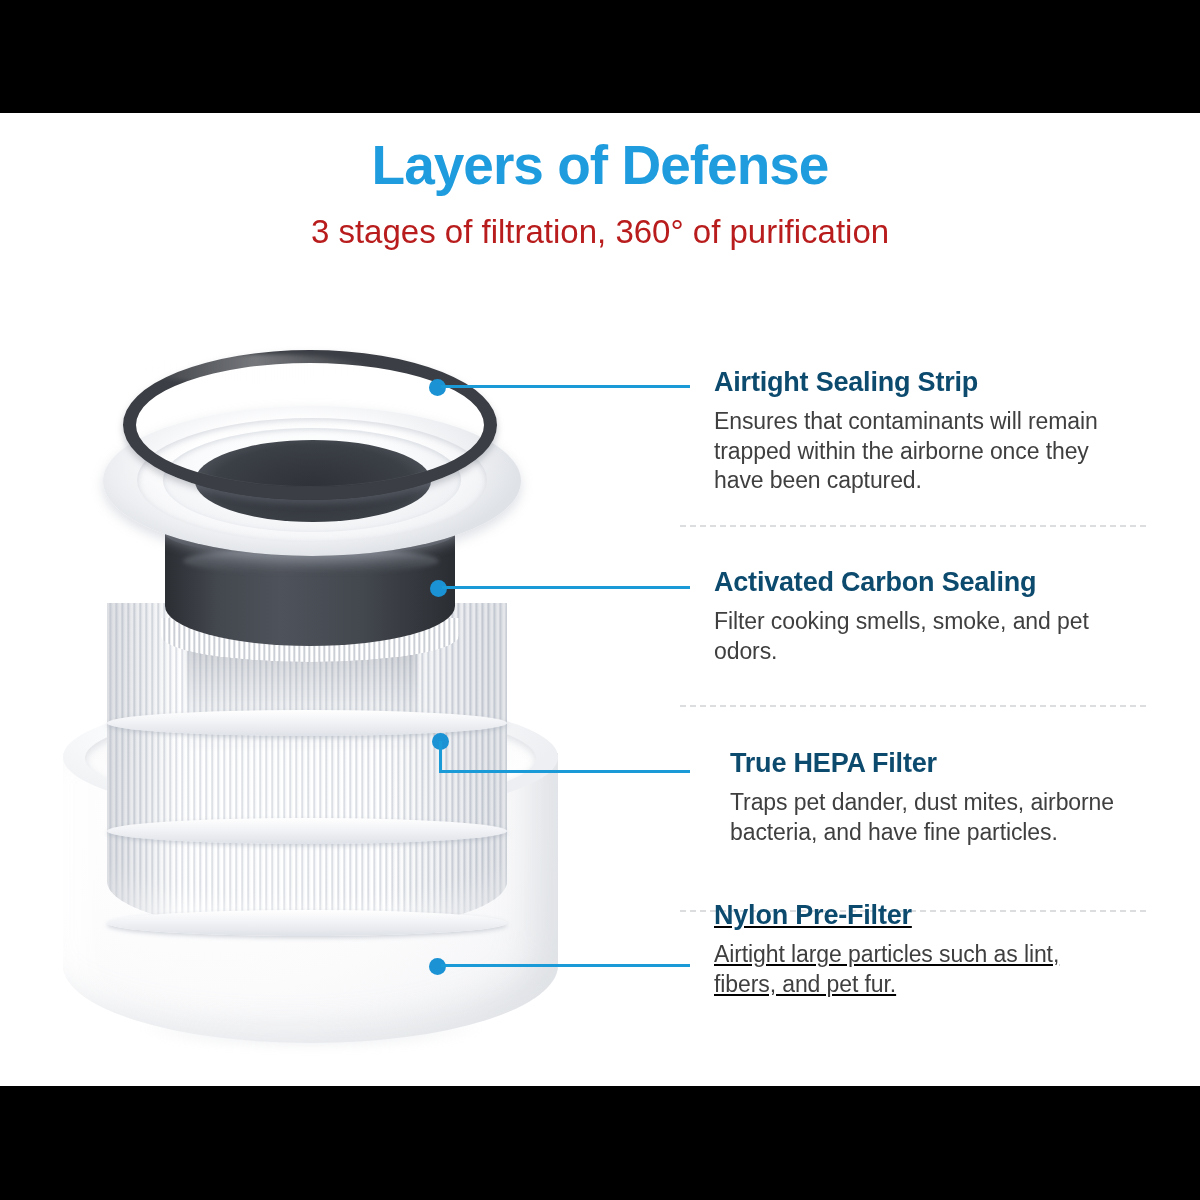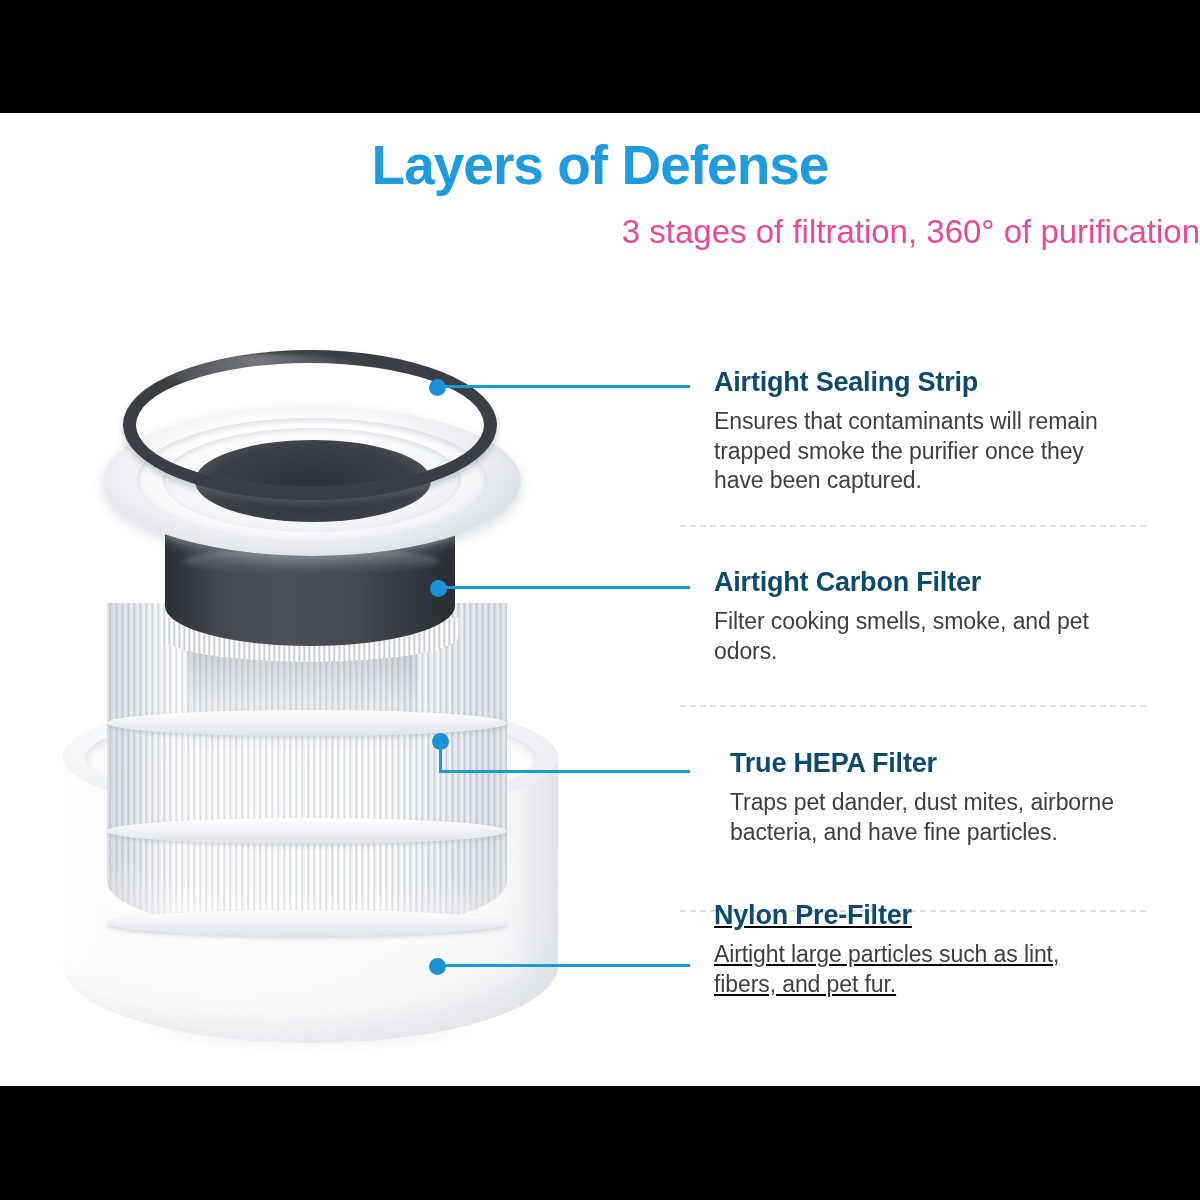--- a/index.html
+++ b/index.html
@@ -13,22 +13,22 @@
     background:#ffffff;overflow:hidden;
   }
 
   
   .title{
     position:absolute;left:0;top:25px;width:1200px;text-align:center;
     font-size:55px;font-weight:bold;letter-spacing:-1px;
     color:#1f9cde;line-height:1;
   }
   .subtitle{
-    position:absolute;left:0;top:102px;width:1200px;text-align:right;
-    font-size:33px;font-weight:400;color:#ec4899;line-height:1;
+    position:absolute;left:0;top:102px;width:1200px;text-align:center;
+    font-size:33px;font-weight:400;color:#b91c1c;line-height:1;
   }
 
   
   .product{position:absolute;left:45px;top:145px;width:560px;height:810px;}
 
   
   .prefilter{
     position:absolute;left:18px;top:495px;width:495px;height:290px;
     border-radius:0 0 248px 248px / 0 0 78px 78px;
     background:
@@ -216,29 +216,29 @@
 
       <div class="seal"></div>
       <div class="seal-hl"></div>
     </div>
 
     <div class="dot" style="left:429px;top:266px;"></div>
     <div class="lead h" style="left:441px;top:272px;width:249px;"></div>
 
     <div class="block" style="top:255px;">
       <h3>Airtight Sealing Strip</h3>
-      <p>Ensures that contaminants will remain trapped smoke the purifier once they have been captured.</p>
+      <p>Ensures that contaminants will remain trapped within the airborne once they have been captured.</p>
     </div>
     <div class="divider" style="top:412px;"></div>
 
     <div class="dot" style="left:430px;top:467px;"></div>
     <div class="lead h" style="left:442px;top:473px;width:248px;"></div>
 
     <div class="block" style="top:455px;">
-      <h3>Airtight Carbon Filter</h3>
+      <h3>Activated Carbon Sealing</h3>
       <p>Filter cooking smells, smoke, and pet odors.</p>
     </div>
     <div class="divider" style="top:592px;"></div>
 
     <div class="dot" style="left:432px;top:620px;"></div>
     <div class="lead v" style="left:439px;top:628px;height:32px;"></div>
     <div class="lead h" style="left:439px;top:657px;width:251px;"></div>
 
     <div class="block" style="top:636px;margin-left:16px;">
       <h3>True HEPA Filter</h3>

